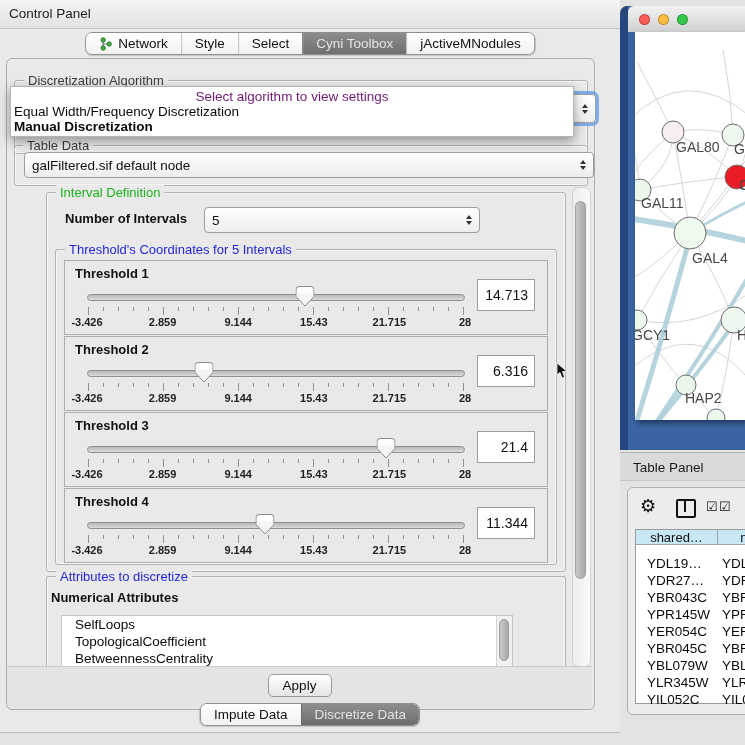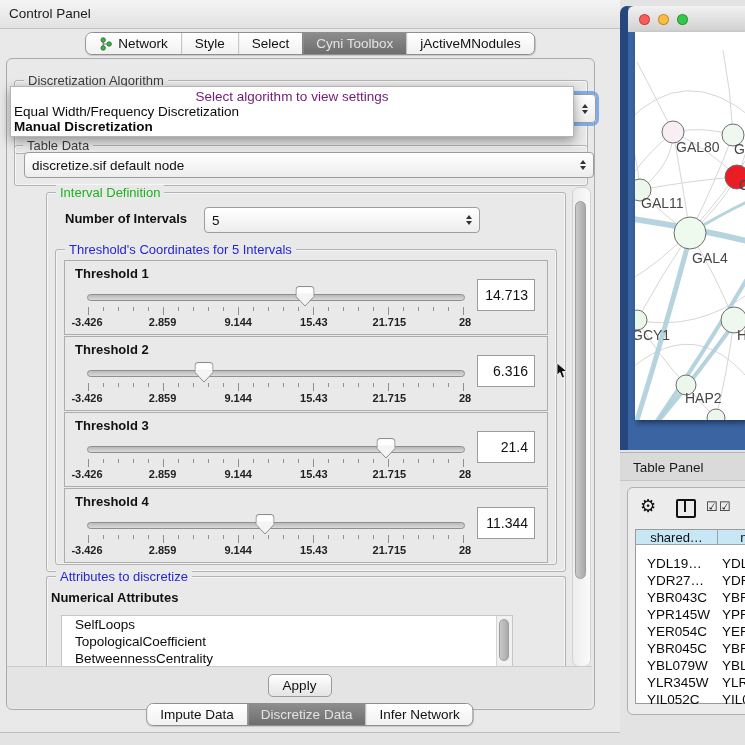--- a/index.html
+++ b/index.html
@@ -166,21 +166,21 @@
 
   <div class="abs" id="algo-popup">
     <div class="prompt">Select algorithm to view settings</div>
     <div class="item">Equal Width/Frequency Discretization</div>
     <div class="item b">Manual Discretization</div>
   </div>
 
   <div class="group" style="left:14px;top:145px;width:572px;height:39px;"></div>
   <span class="gtitle gt-black abs" style="left:23px;top:138px;background:#e9e9e9;padding:0 4px;">Table Data</span>
   <div class="combo" style="left:24px;top:152px;width:554px;height:24px;">
-    <span>discretize.sif default node</span>
+    <span>galFiltered.sif default node</span>
     <span class="spin">
         <span class="up"></span>
         <span class="dn"></span>
       </span>
   </div>
 
   <div class="vscroll" style="left:572px;top:187px;width:17px;height:478px;">
     <div class="vthumb" style="top:13px;height:378px;"></div>
   </div>
 
@@ -411,23 +411,20 @@
   <div class="abs" id="apply-strip">
     <div class="abs" id="apply-btn">Apply</div>
   </div>
 
   <div class="abs seg" id="bottom-tab-bar">
       <div class="tab">
         <span>Impute Data</span>
       </div>
       <div class="tab sel">
         <span>Discretize Data</span>
-      </div>
-      <div class="tab">
-        <span>Infer Network</span>
       </div>
     </div>
 </div>
 
 <div class="abs" id="net-window">
   <div class="abs" id="net-titlebar">
     <div class="tl" style="background: rgb(252, 91, 87);"></div>
     <div class="tl" style="background: rgb(253, 188, 64);"></div>
     <div class="tl" style="background: rgb(52, 200, 74);"></div>
   </div>

